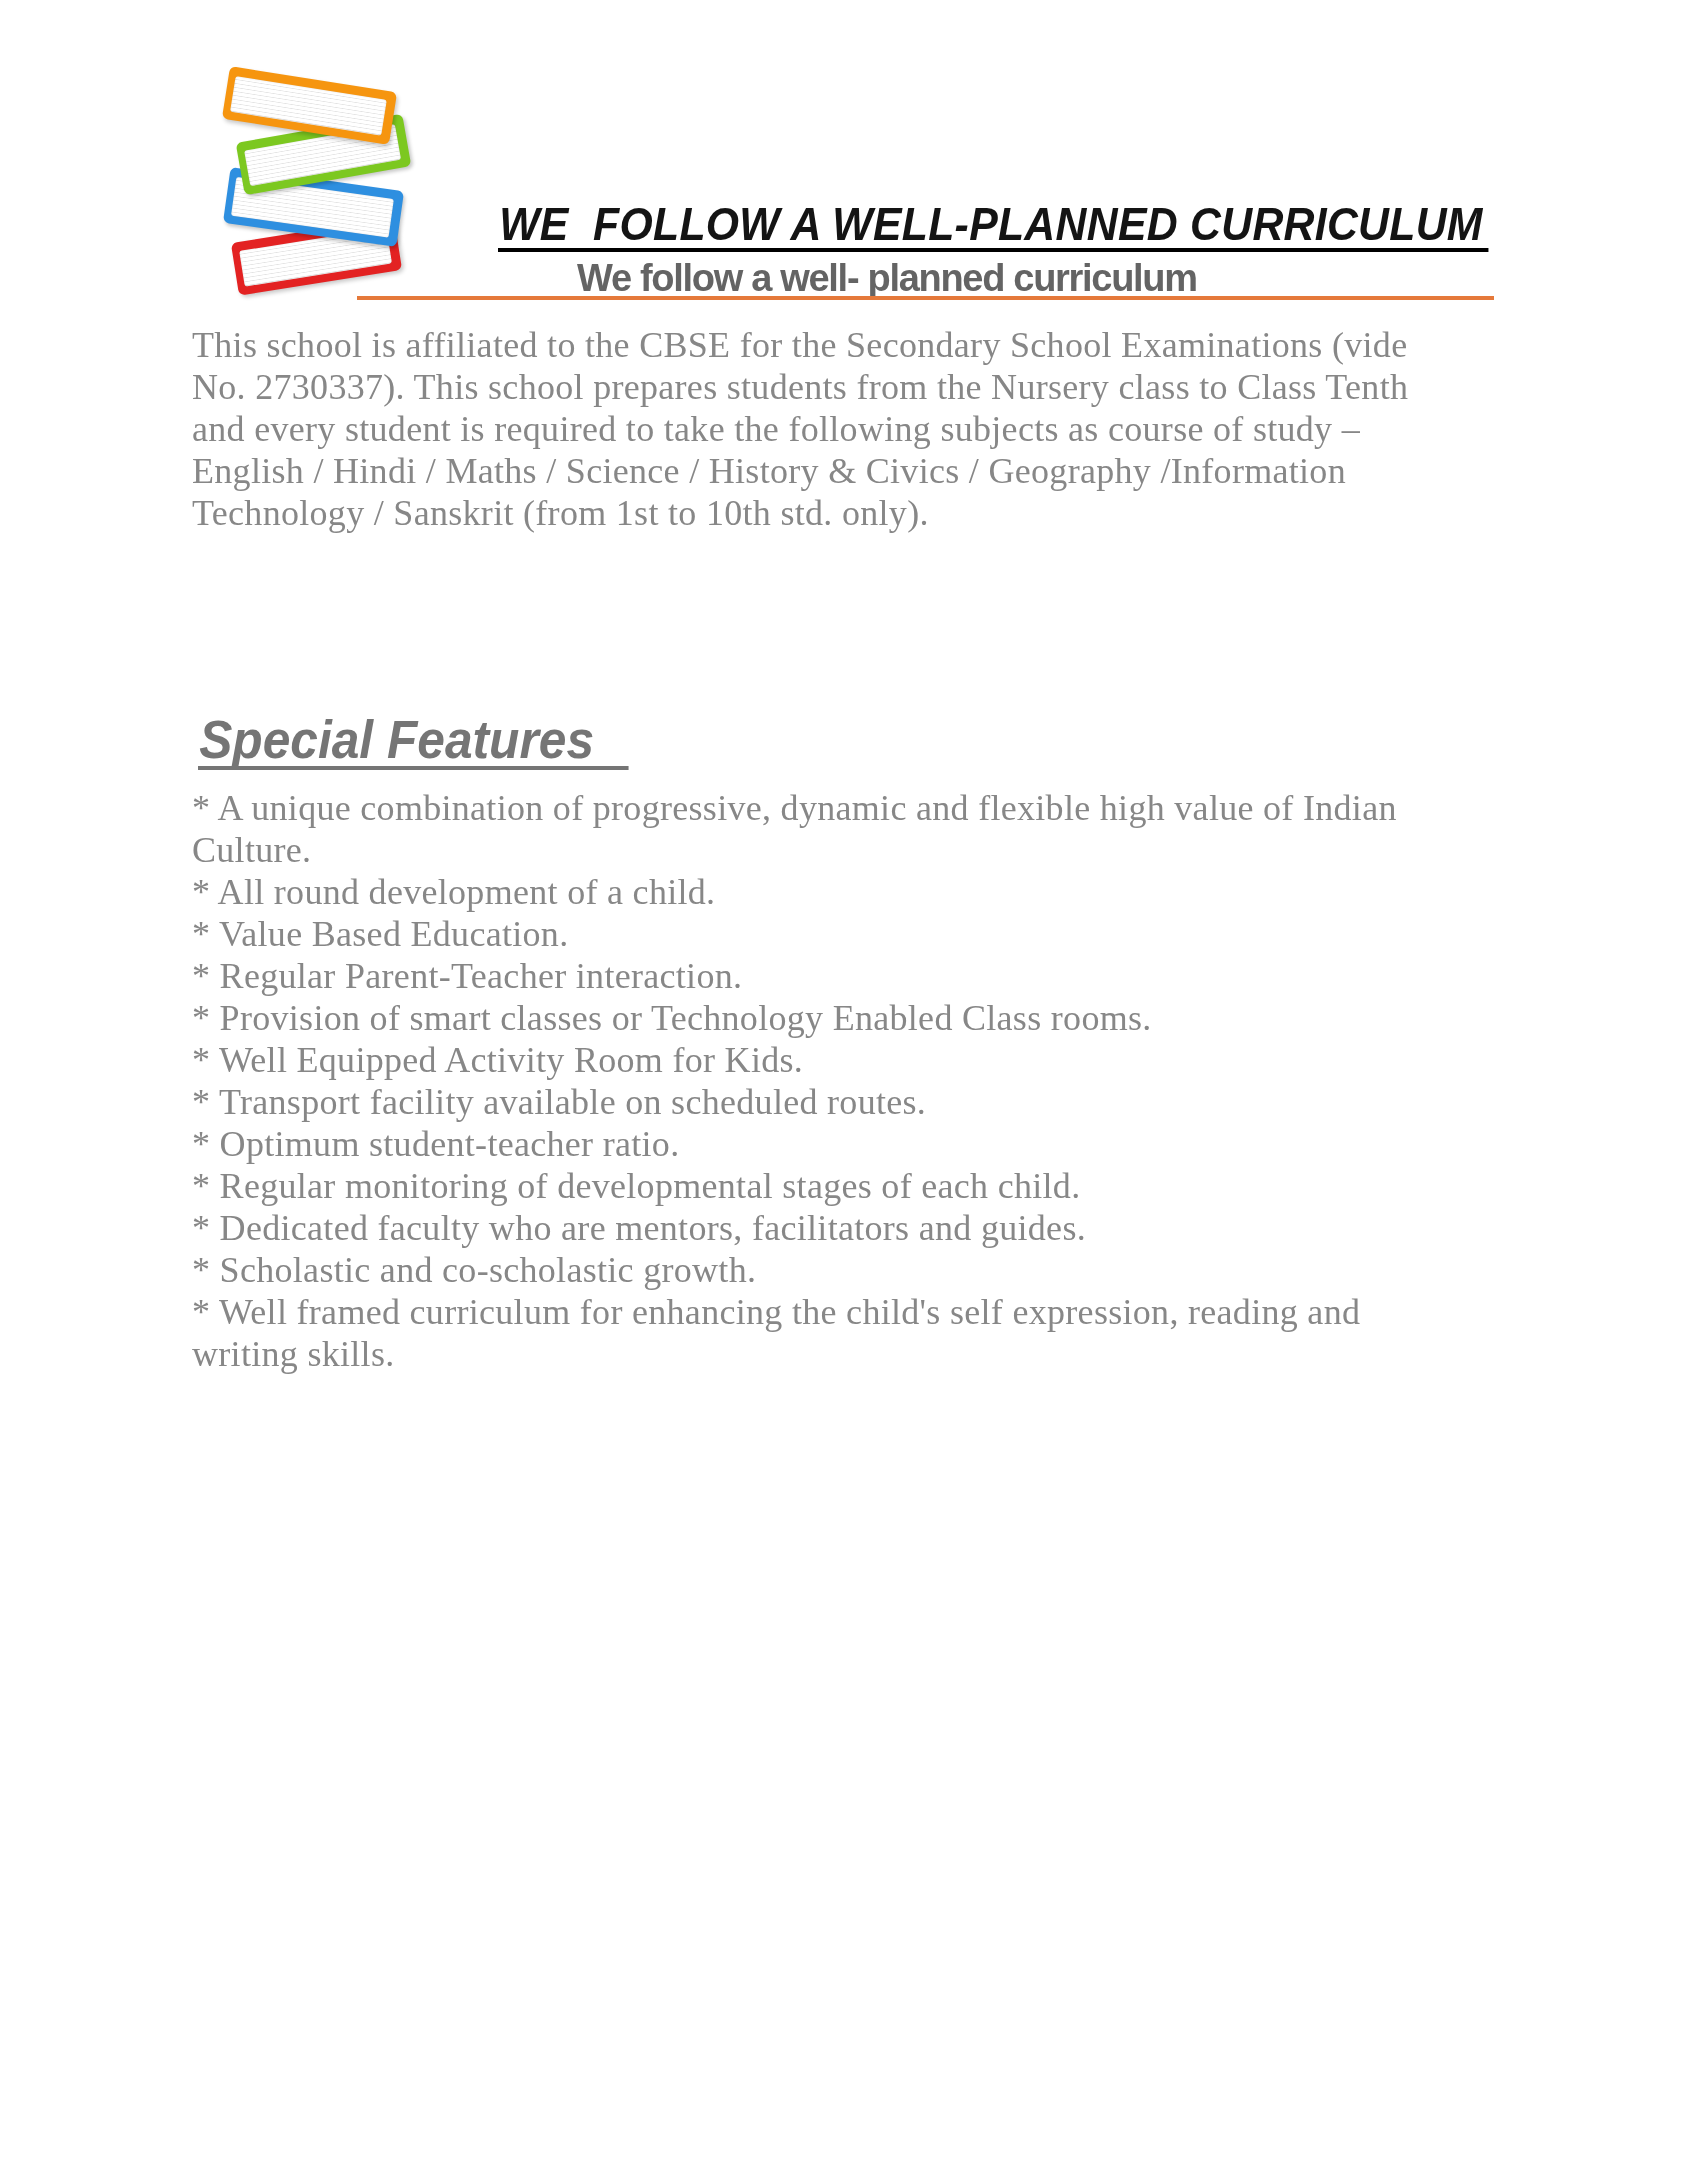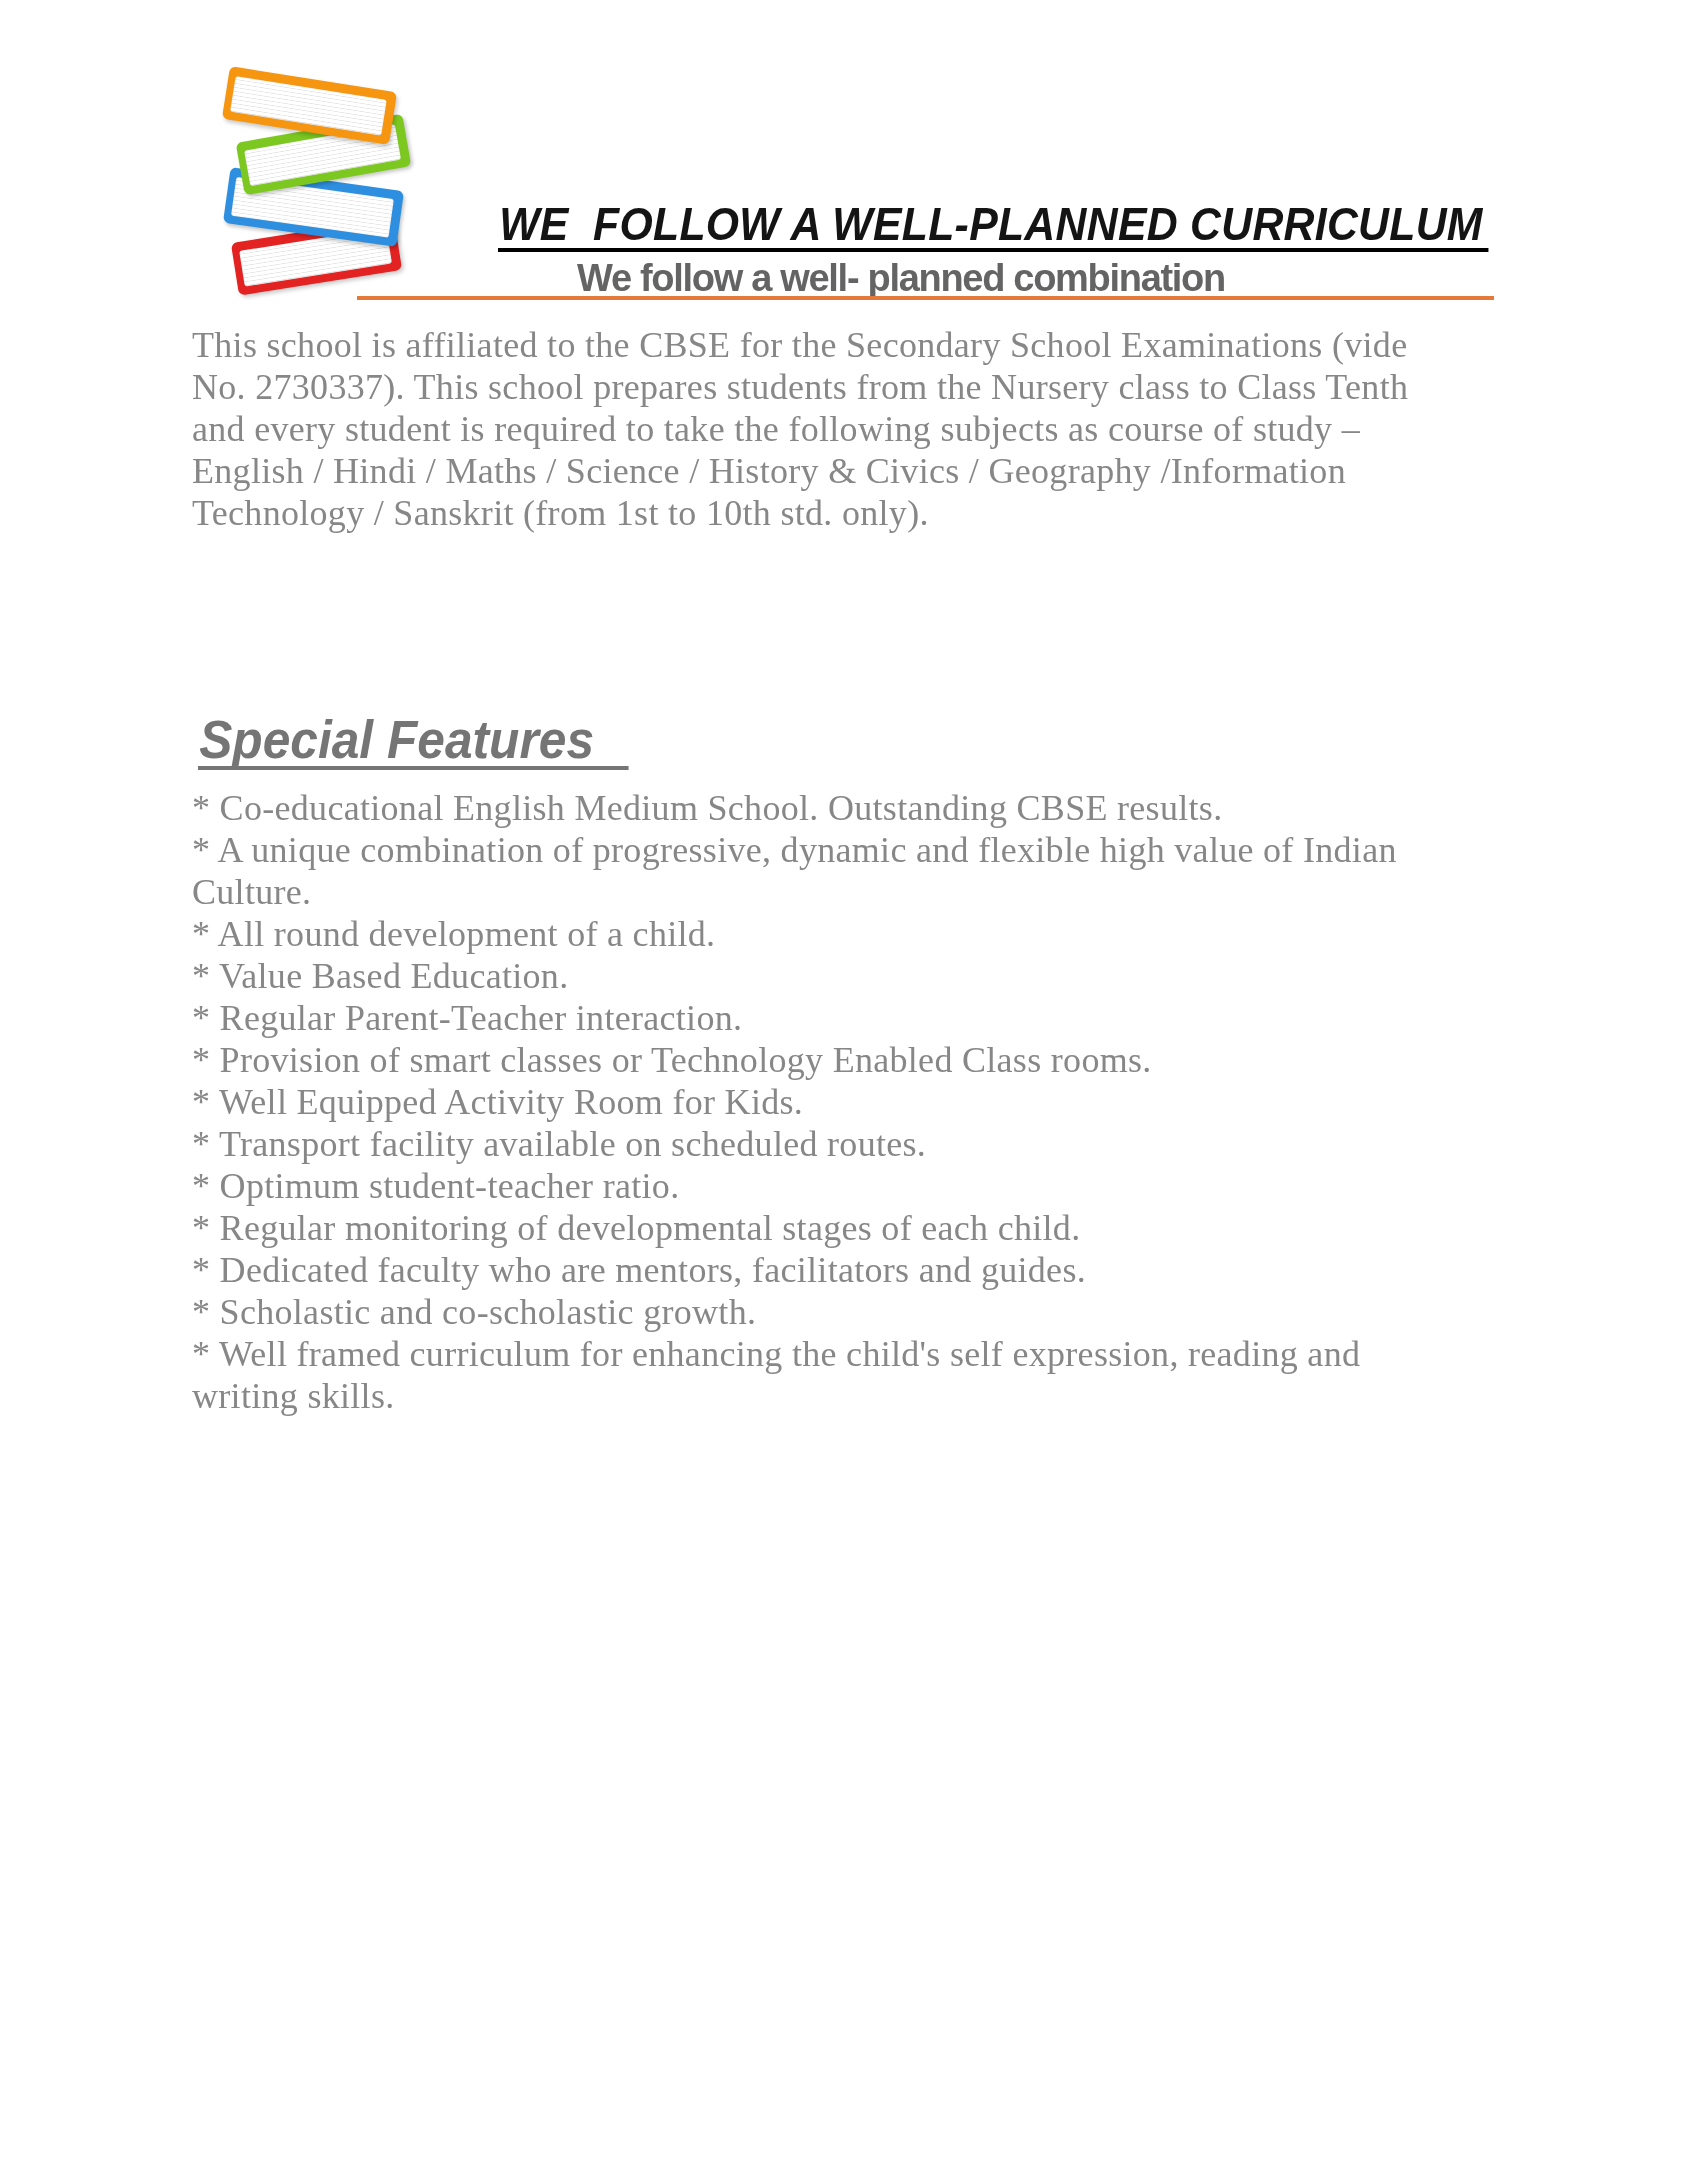--- a/index.html
+++ b/index.html
@@ -96,28 +96,28 @@
   <div class="book book-green">
       <div class="pages"></div>
     </div>
   <div class="book book-orange">
       <div class="pages"></div>
     </div>
 </div>
 
 <div class="abs doc-title">WE  FOLLOW A WELL-PLANNED CURRICULUM</div>
 
-<div class="abs doc-subtitle">We follow a well- planned combination</div>
+<div class="abs doc-subtitle">We follow a well- planned curriculum</div>
 
 <div class="abs accent-rule"></div>
 
 <div class="abs serif-text intro">This school is affiliated to the CBSE for the Secondary School Examinations (vide
 No. 2730337). This school prepares students from the Nursery class to Class Tenth
 and every student is required to take the following subjects as course of study –
 English / Hindi / Maths / Science / History &amp; Civics / Geography /Information
 Technology / Sanskrit (from 1st to 10th std. only).</div>
 
 <div class="abs section-heading">Special Features</div>
 
-<div class="abs serif-text features"><div class="feature-item">* Co-educational English Medium School. Outstanding CBSE results.</div><div class="feature-item">* A unique combination of progressive, dynamic and flexible high value of Indian
+<div class="abs serif-text features"><div class="feature-item">* A unique combination of progressive, dynamic and flexible high value of Indian
 Culture.</div><div class="feature-item">* All round development of a child.</div><div class="feature-item">* Value Based Education.</div><div class="feature-item">* Regular Parent-Teacher interaction.</div><div class="feature-item">* Provision of smart classes or Technology Enabled Class rooms.</div><div class="feature-item">* Well Equipped Activity Room for Kids.</div><div class="feature-item">* Transport facility available on scheduled routes.</div><div class="feature-item">* Optimum student-teacher ratio.</div><div class="feature-item">* Regular monitoring of developmental stages of each child.</div><div class="feature-item">* Dedicated faculty who are mentors, facilitators and guides.</div><div class="feature-item">* Scholastic and co-scholastic growth.</div><div class="feature-item">* Well framed curriculum for enhancing the child's self expression, reading and
 writing skills.</div></div>
 
 
 </body></html>

